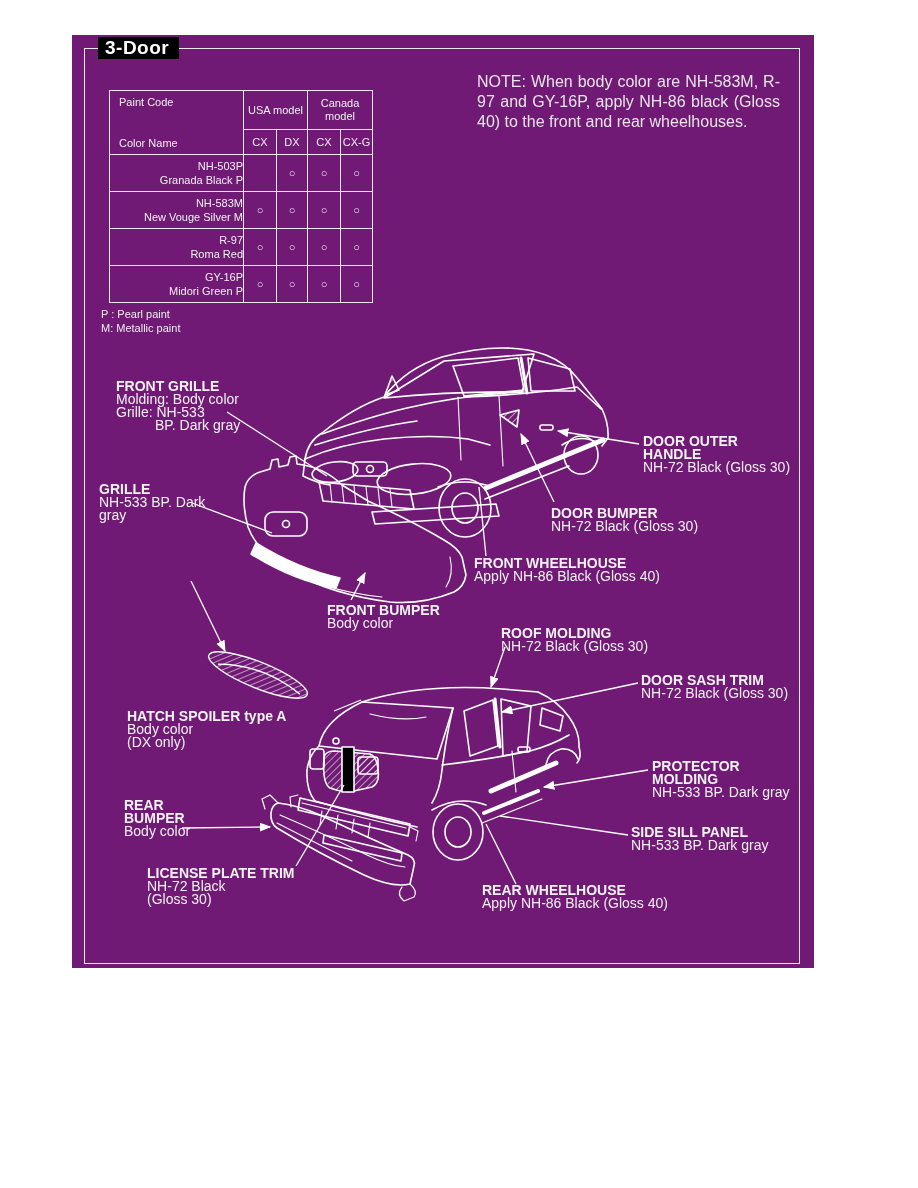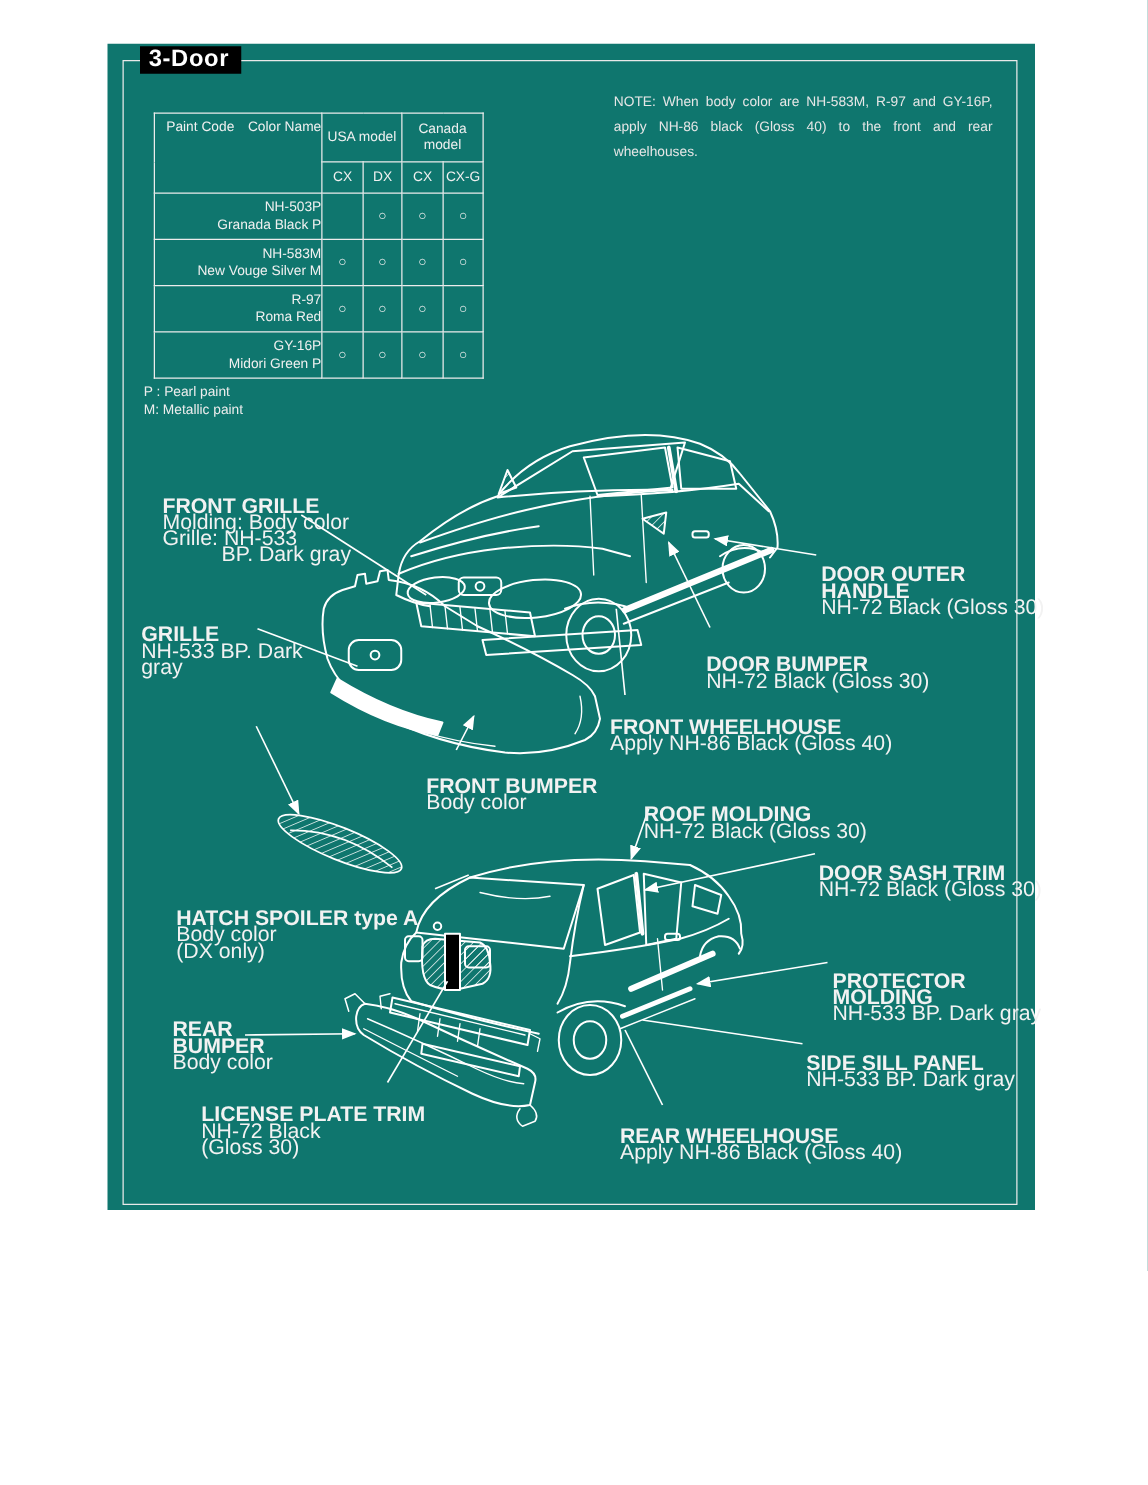--- a/index.html
+++ b/index.html
@@ -1,33 +1,33 @@
 <!DOCTYPE html>
 <html><head>
 <meta charset="utf-8">
 <style>
   html,body{margin:0;padding:0;background:#fff;}
   body{width:918px;height:1188px;position:relative;font-family:"Liberation Sans",sans-serif;-webkit-font-smoothing:antialiased;}
-  .panel{position:absolute;left:86px;top:35px;width:742px;height:933px;background:#0f766e;color:#f2f2f2;}
+  .panel{position:absolute;left:72px;top:35px;width:742px;height:933px;background:#701a75;color:#f2f2f2;}
   .frame{position:absolute;left:12px;top:13px;width:716px;height:916px;border:1.5px solid #e9e9e9;box-sizing:border-box;}
   .sec-title{position:absolute;left:26px;top:2px;background:#000;padding:0 10px 0 7px;font-size:19px;font-weight:bold;letter-spacing:.5px;color:#fff;line-height:22px;}
-  .note{position:absolute;left:405px;top:37px;width:303px;font-size:11px;line-height:20px;text-align:justify;color:#e6e6e6;}
+  .note{position:absolute;left:405px;top:37px;width:303px;font-size:16px;line-height:20px;text-align:justify;color:#e6e6e6;}
   
   .ptable{position:absolute;left:37px;top:55px;border-collapse:collapse;table-layout:fixed;}
   .ptable td,.ptable th{border:1.5px solid #ececec;color:#f0f0f0;font-weight:normal;font-size:11px;padding:0;vertical-align:middle;}
   .corner-cell{width:133px;}
-  .corner-inner{height:63px;display:flex;flex-direction:row;justify-content:space-between;padding:5px 0 5px 9px;box-sizing:border-box;text-align:left;}
+  .corner-inner{height:63px;display:flex;flex-direction:column;justify-content:space-between;padding:5px 0 5px 9px;box-sizing:border-box;text-align:left;}
   .grp{height:38px;text-align:center;line-height:13px;}
   .sub{height:24px;text-align:center;margin-top:18px;}
   .c1{width:32px}.c2{width:30px}.c3{width:32px}.c4{width:31px}
   .rowcell{height:36px;padding:3px 0 3px 9px;line-height:14px;text-align:right;}
   .mark{text-align:center;font-size:13px;color:#f5f5f5;}
   .footnotes{position:absolute;left:29px;top:272px;font-size:11px;line-height:14px;white-space:pre-line;color:#ededed;}
   
-  .lbl{position:absolute;width:max-content;font-size:17px;line-height:13px;color:#f2f2f2;margin-top:18px;}
+  .lbl{position:absolute;width:max-content;font-size:14px;line-height:13px;color:#f2f2f2;}
   .lbl .t{font-weight:bold;white-space:pre-line;}
   .lbl .d{white-space:pre-wrap;}
   svg.overlay{position:absolute;left:0;top:0;}
   svg.overlay *{vector-effect:non-scaling-stroke;}
 </style>
 </head>
 <body>
 
 <div class="panel">
   <div class="frame"></div>

